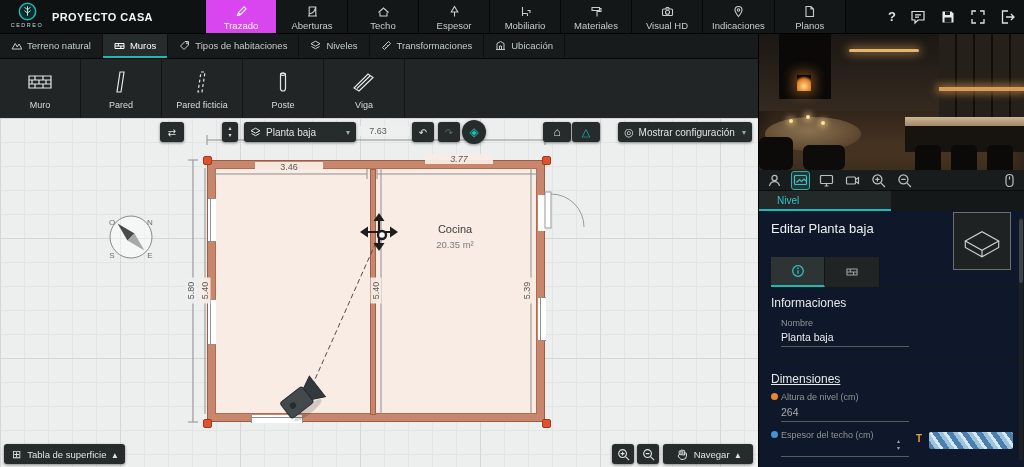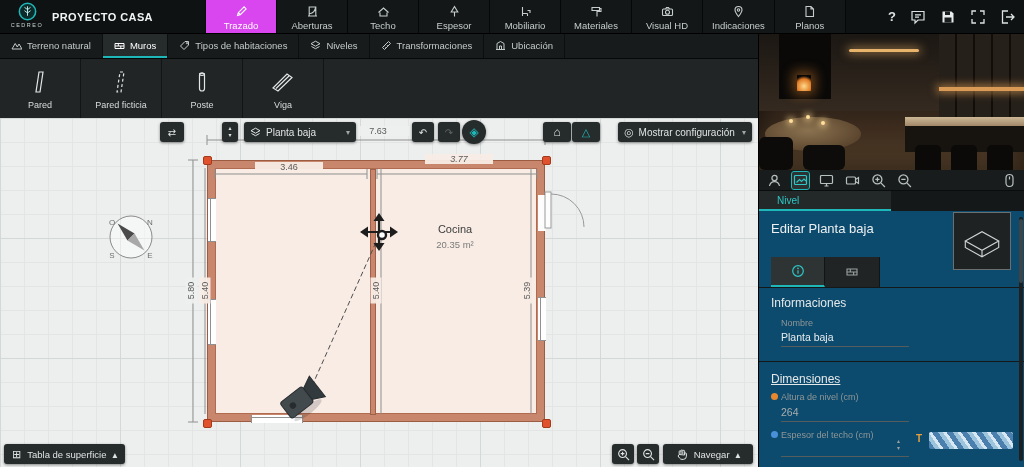--- a/index.html
+++ b/index.html
@@ -52,21 +52,21 @@
   
   .right{position:absolute;left:758px;top:33px;width:266px;height:434px;background:#272b2b;border-left:1px solid #000;}
   .preview{position:absolute;left:0;top:0;width:266px;height:137px;overflow:hidden;background:linear-gradient(180deg,#17120e 0%,#241b14 40%,#3d2c1e 70%,#55402a 100%);box-shadow:inset 0 0 30px rgba(0,0,0,.6);}
   .preview div{position:absolute;}
   .prow{position:absolute;left:0;top:137px;width:266px;height:21px;background:#181c1c;display:flex;align-items:center;gap:9px;padding:0 7px;box-sizing:border-box;border-bottom:1px solid #0a0d0d;color:#b9c0c0;}
   .pic{display:flex;align-items:center;justify-content:center;width:17px;height:17px;border-radius:2px;}
   .pic.active{background:#2c3232;color:#2ec6c6;outline:1px solid #1fb8b8;}
   .pic.pushr{margin-left:auto;}
   .ltabbar{position:absolute;left:0;top:158px;width:266px;height:20px;background:#151818;border-bottom:1px solid #000;}
   .ltab{width:132px;height:100%;background:#232828;color:#2ec6c6;font-size:10px;display:flex;align-items:center;padding-left:18px;box-sizing:border-box;border-bottom:2px solid #1fb8b8;}
-  .panel{position:absolute;left:0;top:178px;width:266px;height:256px;background:#0c4a6e;}
+  .panel{position:absolute;left:0;top:178px;width:266px;height:256px;background:#0f172a;}
   .panel .title{position:absolute;left:12px;top:10px;font-size:13px;color:#ecf0f0;}
   .slab{position:absolute;right:14px;top:1px;width:58px;height:58px;background:#1e2222;border:1px solid #6a7070;box-sizing:border-box;display:flex;align-items:center;justify-content:center;}
   .ptabs{position:absolute;left:12px;top:46px;display:flex;height:30px;}
   .ptab{width:54px;height:30px;display:flex;align-items:center;justify-content:center;background:#20,}
   .ptab{background:#202424;border-right:1px solid #121515;}
   .ptab.active{background:#2e3434;border-bottom:2px solid #1fb8b8;box-sizing:border-box;}
   .hline{position:absolute;left:0;width:266px;height:1px;background:#141818;}
   .sect{position:absolute;left:12px;font-size:12px;color:#e4e8e8;}
   .flabel{position:absolute;left:22px;font-size:9px;color:#8f9696;}
   .fvalue{position:absolute;left:22px;font-size:10.5px;color:#e8ecec;}
@@ -209,20 +209,26 @@
       </div>
       <div class="stab">
         <svg width="11" height="11" viewBox="0 0 11 11" stroke="currentColor" fill="none" stroke-width="1">
             <path d="M2 9.5V3.5l3.5-2 3.5 2v6M4.5 9.5V6h2v3.5M1 9.5h9"></path>
           </svg>
         <span>Ubicación</span>
       </div>
     </div>
 
     <div class="tools">
+      <div class="tool">
+        <svg width="26" height="26" viewBox="0 0 26 26" stroke="#e2e6e6" fill="none" stroke-width="1.2">
+            <path d="M2 7h22v12H2zM2 11h22M2 15h22M8 7v4M16 7v4M5 11v4M12 11v4M19 11v4M8 15v4M16 15v4"></path>
+          </svg>
+        <span>Muro</span>
+      </div>
       <div class="tool">
         <svg width="26" height="26" viewBox="0 0 26 26" stroke="#e2e6e6" fill="none" stroke-width="1.2">
             <path d="M12 3h4L13 23H9z"></path>
           </svg>
         <span>Pared</span>
       </div>
       <div class="tool">
         <svg width="26" height="26" viewBox="0 0 26 26" stroke="#e2e6e6" fill="none" stroke-width="1.2" stroke-dasharray="3 2.4">
             <path d="M12 3h4L13 23H9z"></path>
           </svg>

